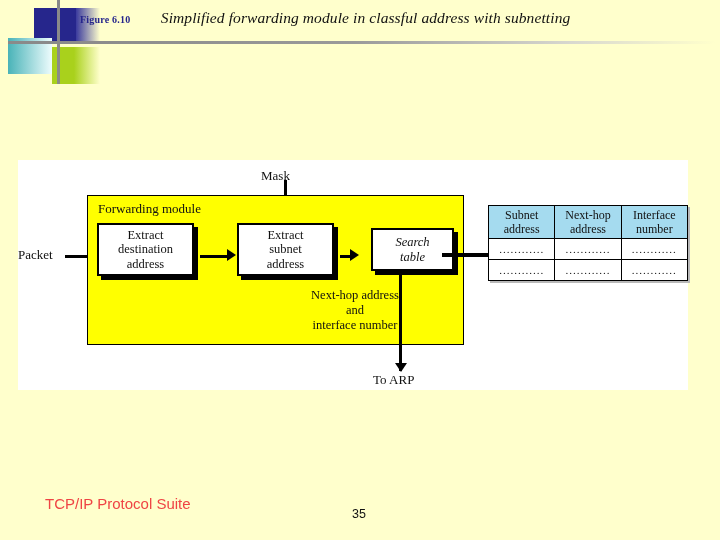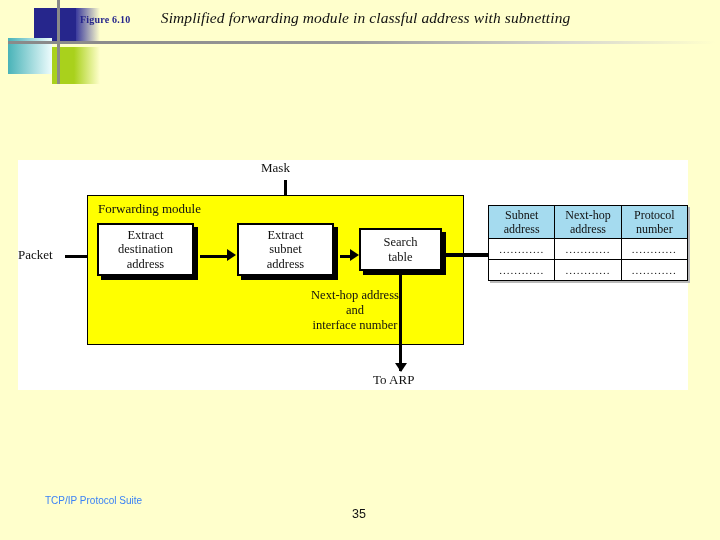--- a/index.html
+++ b/index.html
@@ -106,21 +106,21 @@
     box-sizing: border-box;
     display: flex; align-items: center; justify-content: center;
     text-align: center;
     font-family: "Liberation Serif", serif;
     font-size: 12.5px;
     line-height: 14.5px;
     color: #111;
   }
   #box-extract-dest { left: 79px; top: 63px;  width: 97px; height: 53px; }
   #box-extract-sub  { left: 219px; top: 63px; width: 97px; height: 53px; }
-  #box-search       { left: 341px; top: 68px; width: 83px; height: 43px; }
+  #box-search       { left: 353px; top: 68px; width: 83px; height: 43px; font-style: italic; }
 
   
   .hline { position: absolute; height: 3px; background: #000000; }
   .vline { position: absolute; width: 3px;  background: #000000; }
   .arrow-r {
     position: absolute; width: 0; height: 0;
     border-top: 6px solid transparent;
     border-bottom: 6px solid transparent;
     border-left: 9px solid #000000;
   }
@@ -154,21 +154,21 @@
     text-align: center;
     padding: 2px 6px;
     width: 62px;
   }
   #route-table th { background: #a5dbef; }
   #route-table td { height: 16px; letter-spacing: 1px; font-size: 11px; }
 
   
   #footer-left {
     position: absolute; left: 45px; top: 495px;
-    font-size: 10px; color: #3b82f6;
+    font-size: 15px; color: #ef4444;
   }
   #footer-page {
     position: absolute; left: 352px; top: 495px;
     font-size: 12.5px; color: #111; margin-top: 12px;
   }
 </style>
 </head>
 <body>
 
 <div id="deco">
@@ -187,21 +187,21 @@
 </div>
 <div id="title-rule"></div>
 
 <div id="figure">
 
   <div class="figlabel" style="left:0px; top:87px;">Packet</div>
   <div class="hline" style="left:52px; top:95px; width:19px;"></div>
   <div class="hline" style="left:47px; top:95px; width:5px;"></div>
   <div class="arrow-r" style="left:70px; top:89px;"></div>
 
-  <div class="figlabel" style="left:243px; top:0px;">Mask</div>
+  <div class="figlabel" style="left:243px; top:8px;">Mask</div>
   <div class="vline" style="left:266px; top:20px; height:41px;"></div>
   <div class="arrow-d" style="left:262px; top:55px;"></div>
 
   <div id="module">
     <div id="module-label">Forwarding module</div>
     <div id="nexthop-label">
       <div>Next-hop address</div>
       <div>and</div>
       <div>interface number</div>
     </div>
@@ -247,21 +247,21 @@
       <tr>
         <th>
           <div>Subnet</div>
           <div>address</div>
         </th>
         <th>
           <div>Next-hop</div>
           <div>address</div>
         </th>
         <th>
-          <div>Protocol</div>
+          <div>Interface</div>
           <div>number</div>
         </th>
       </tr>
     </thead>
     <tbody>
       <tr>
         <td>............</td>
         <td>............</td>
         <td>............</td>
       </tr>

